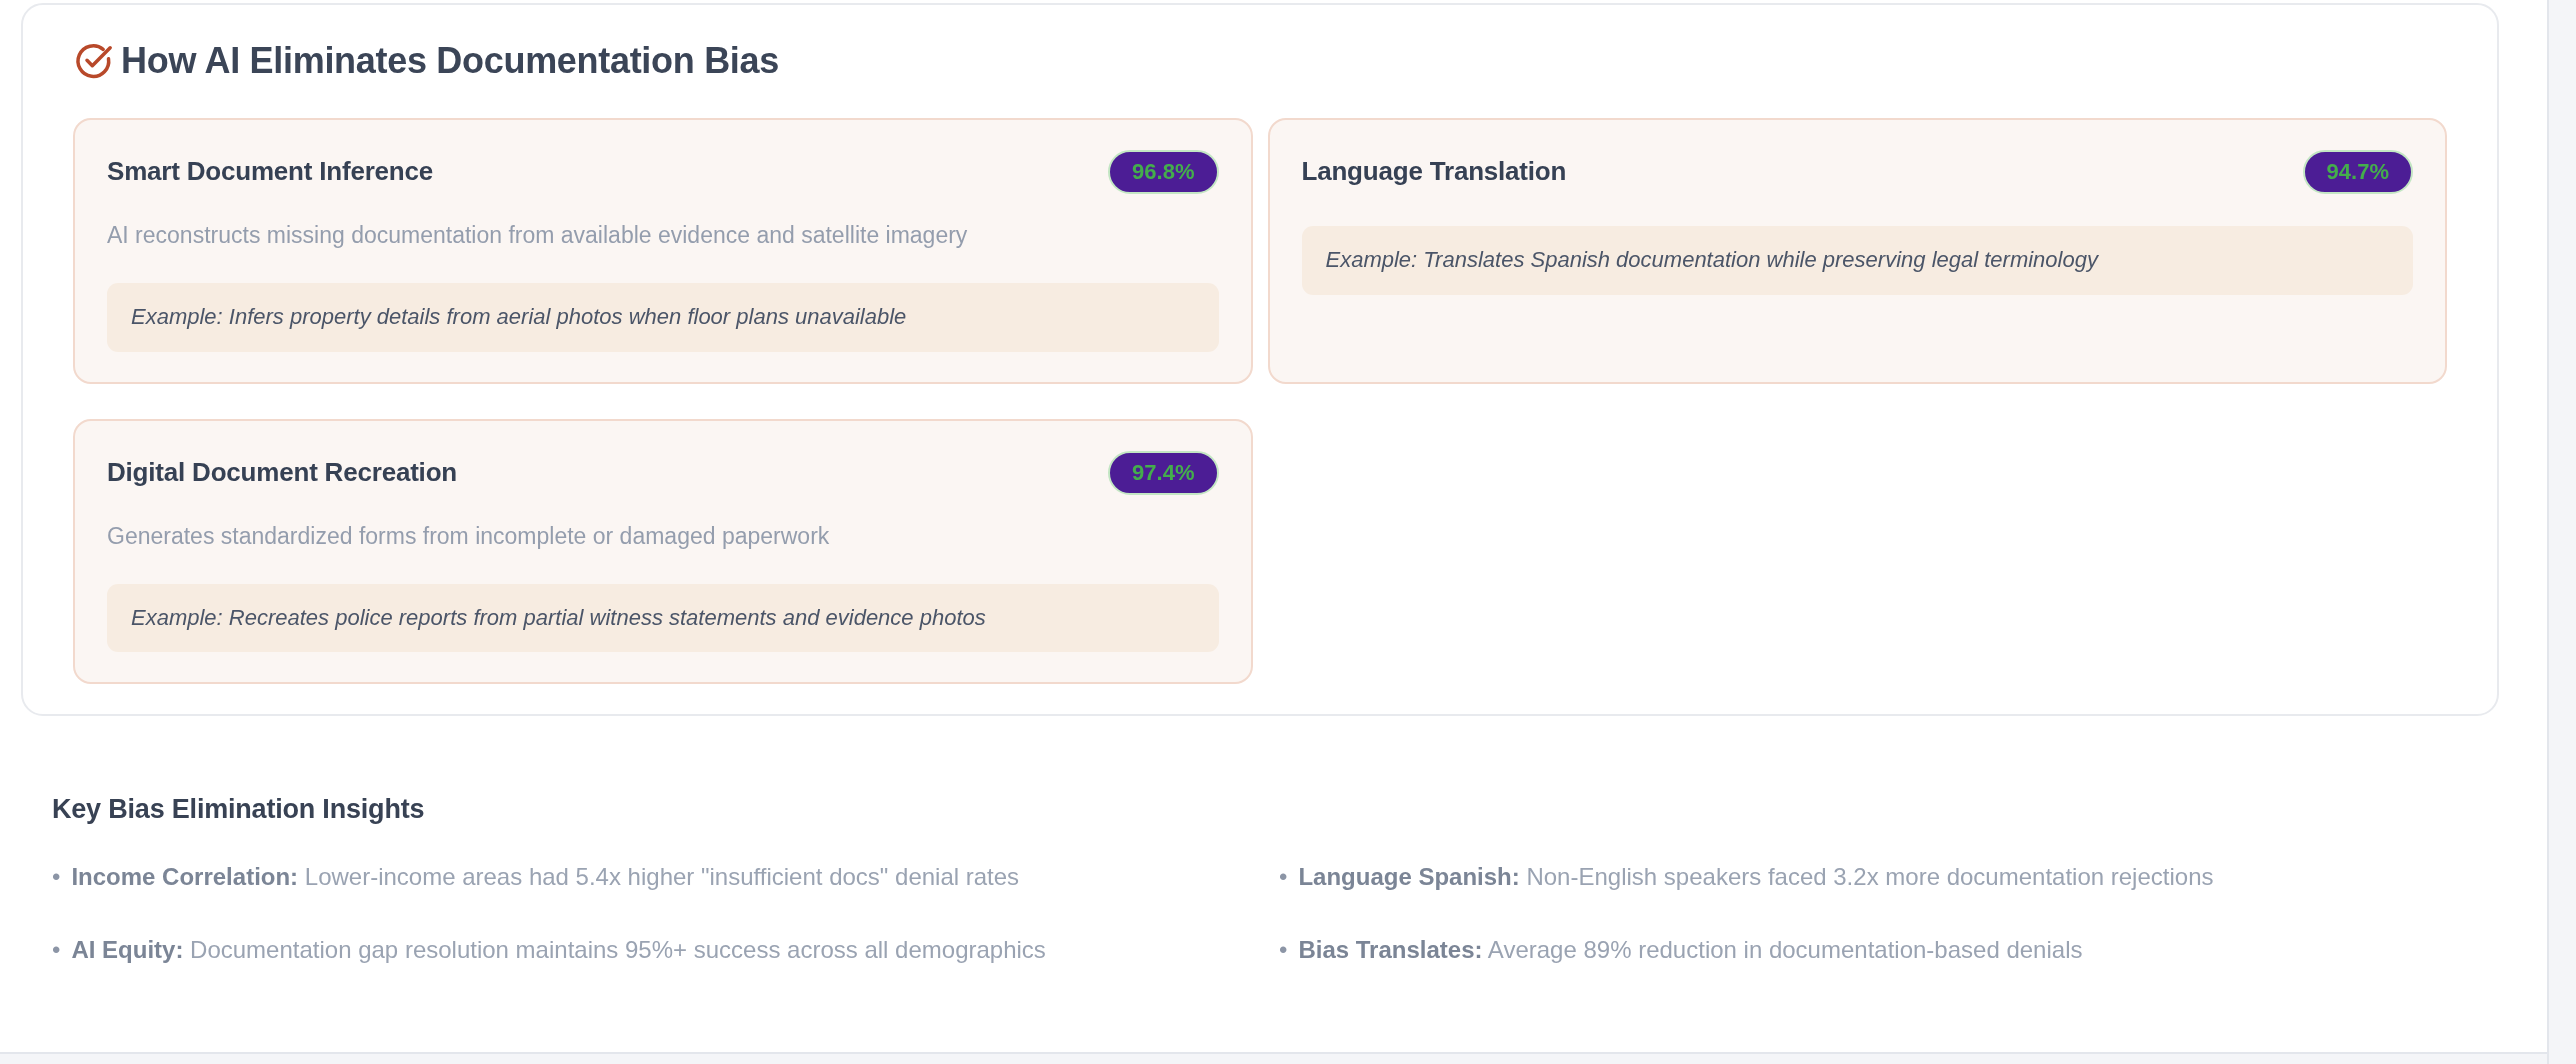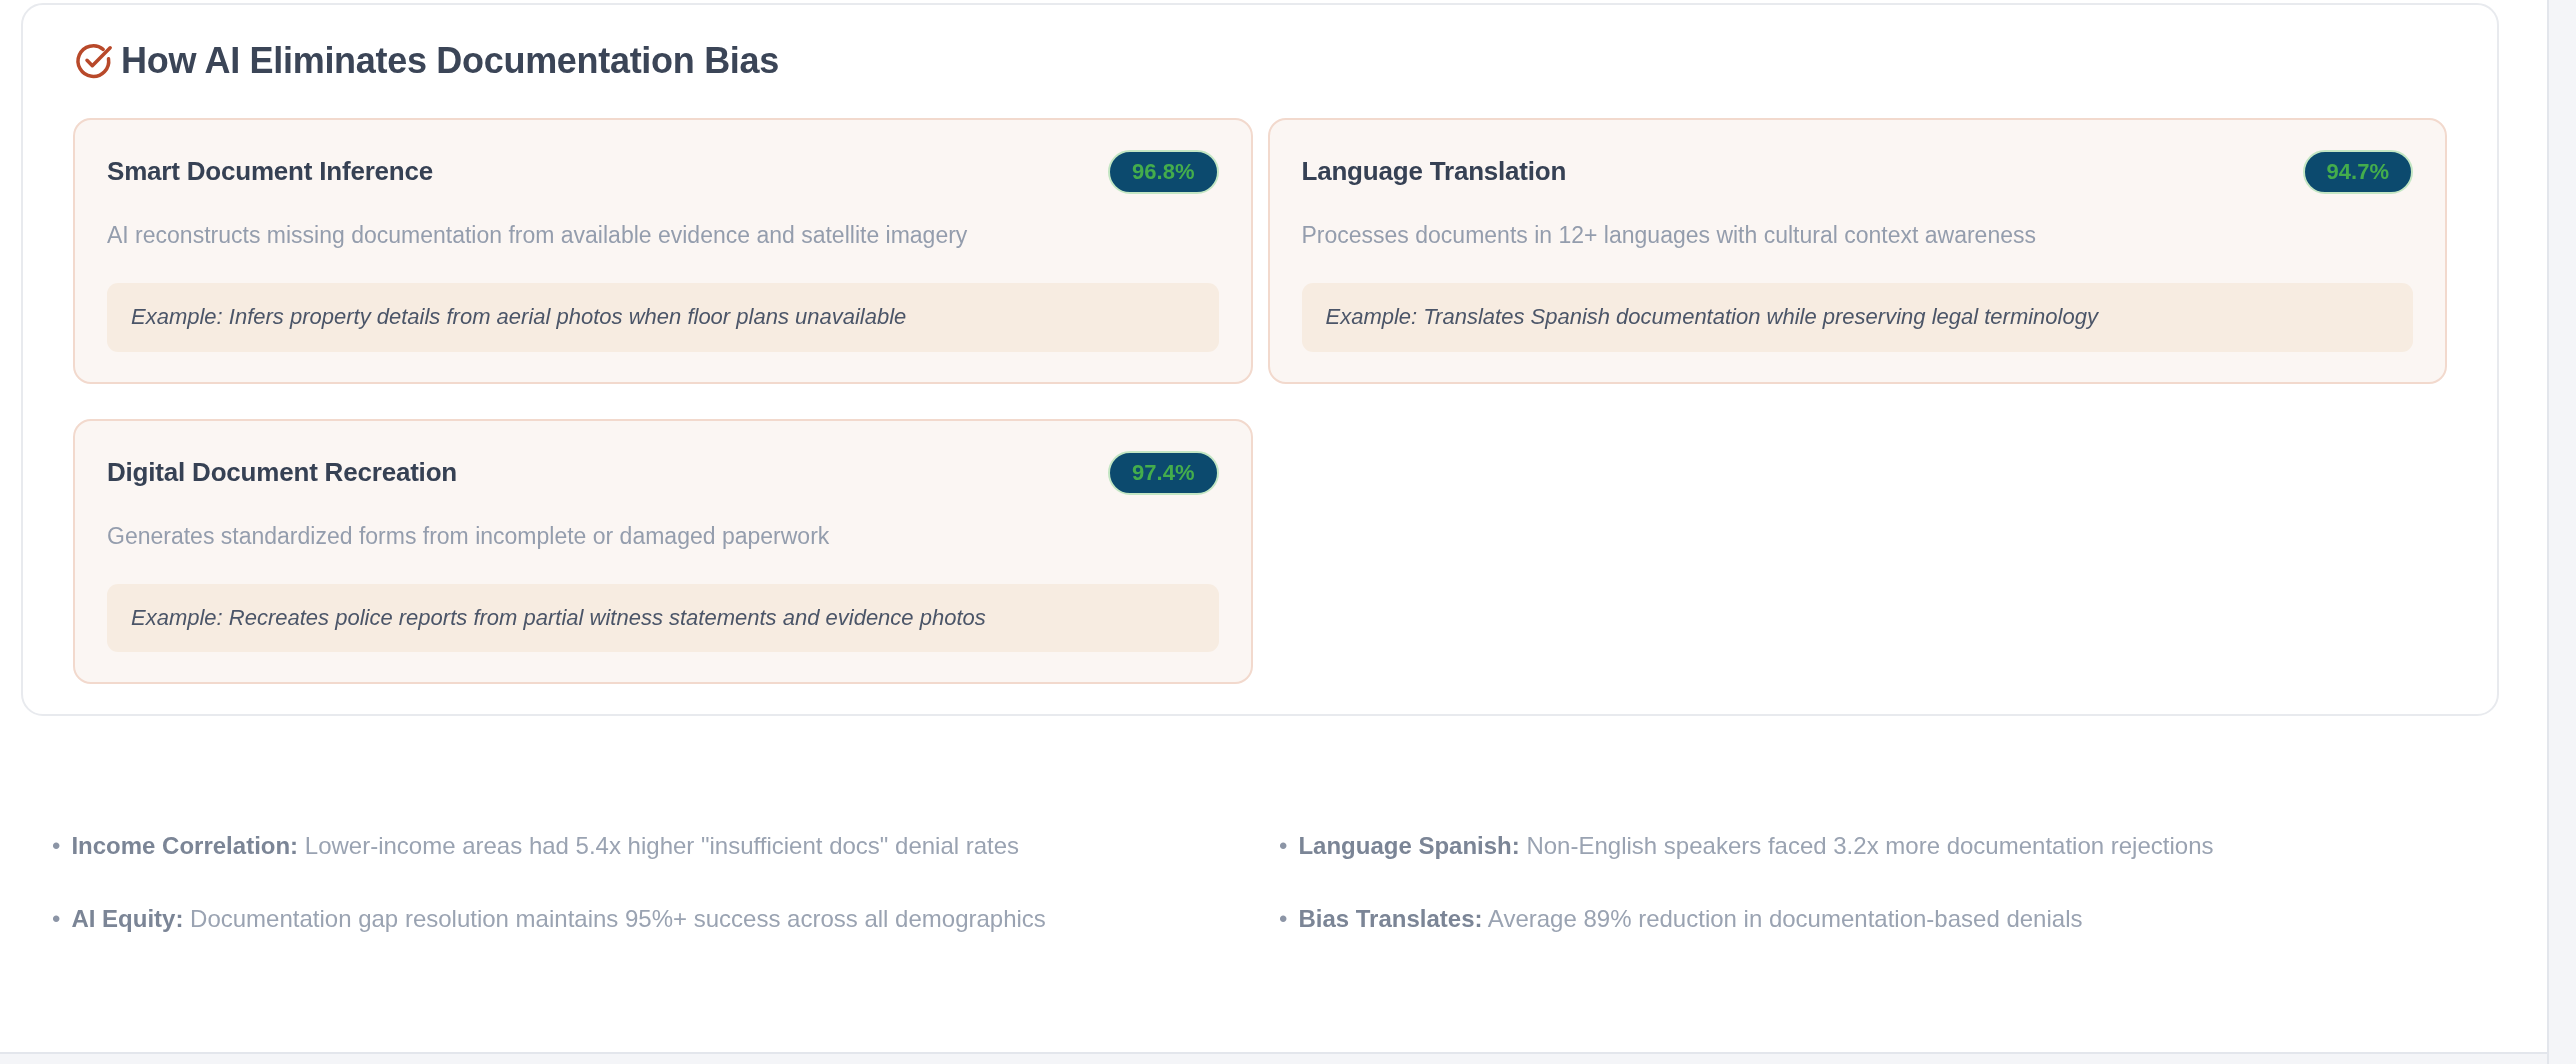--- a/index.html
+++ b/index.html
@@ -96,21 +96,21 @@
   .card-title {
     font-size: 26px;
     font-weight: 700;
     color: #364154;
     letter-spacing: -0.2px;
     line-height: 1.2;
   }
 
   .accuracy-badge {
     flex: none;
-    background: #0c4a6e;
+    background: #4c1d95;
     border: 2px solid #c3e6c3;
     border-radius: 988px;
     color: #44ad4c;
     font-size: 22px;
     font-weight: 700;
     padding: 9px 22px;
     line-height: 1;
     white-space: nowrap;
   }
 
@@ -207,37 +207,37 @@
         <p class="card-desc">AI reconstructs missing documentation from available evidence and satellite imagery</p>
         <div class="card-example">Example: Infers property details from aerial photos when floor plans unavailable</div>
       </article>
 
 
       <article class="feature-card">
         <div class="card-top">
           <h2 class="card-title">Language Translation</h2>
           <span class="accuracy-badge">94.7%</span>
         </div>
-        <p class="card-desc">Processes documents in 12+ languages with cultural context awareness</p>
         <div class="card-example">Example: Translates Spanish documentation while preserving legal terminology</div>
       </article>
 
       <article class="feature-card">
         <div class="card-top">
           <h2 class="card-title">Digital Document Recreation</h2>
           <span class="accuracy-badge">97.4%</span>
         </div>
         <p class="card-desc">Generates standardized forms from incomplete or damaged paperwork</p>
         <div class="card-example">Example: Recreates police reports from partial witness statements and evidence photos</div>
       </article>
 
     </div>
   </section>
 
   <section class="insights">
+    <h2 class="insights-heading">Key Bias Elimination Insights</h2>
 
     <div class="insights-grid">
 
       <div class="insight-item">
         <span class="insight-bullet">•</span>
         <span>
           <span class="insight-label">Income Correlation:</span>
           <span class="insight-text">Lower-income areas had 5.4x higher "insufficient docs" denial rates</span>
         </span>
       </div>

